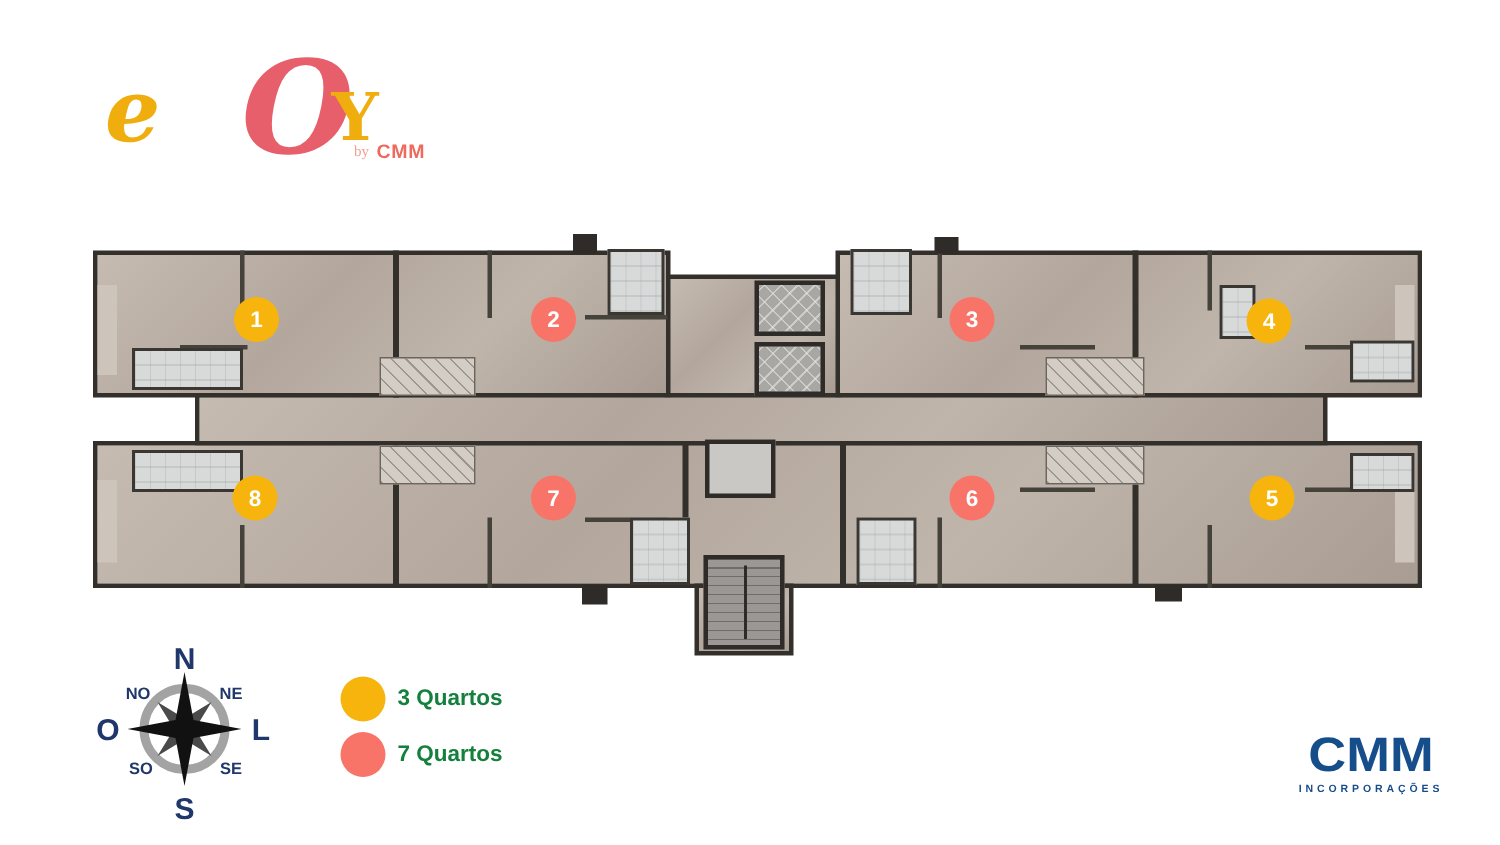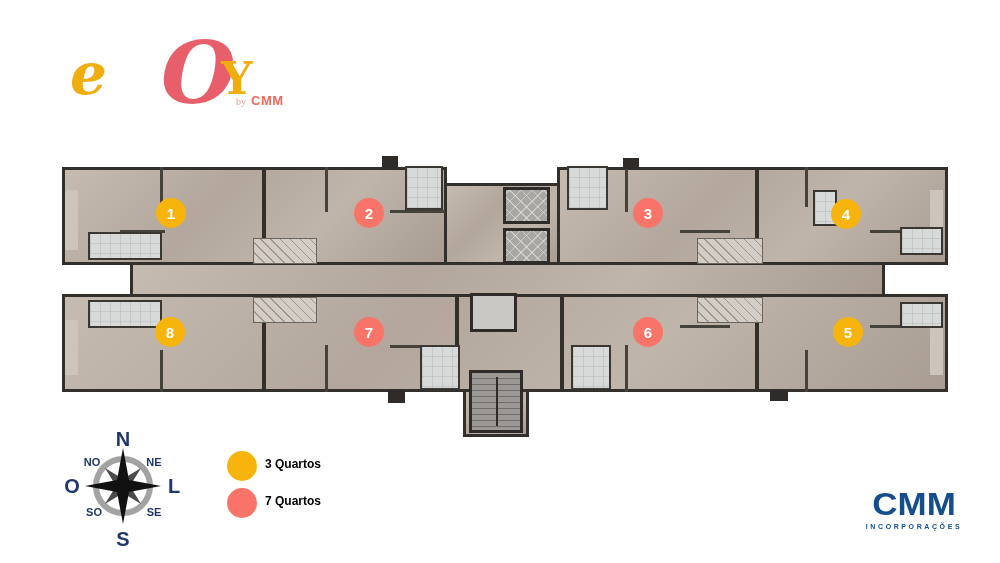--- a/index.html
+++ b/index.html
@@ -56,21 +56,21 @@
     display:flex;align-items:center;justify-content:center;
     color:#ffffff;font-size:15px;font-weight:bold;
   }
   .um.yellow{background:#f6b40d;}
   .um.coral{background:#f97468;}
 
   
   .leg-dot{position:absolute;width:30px;height:30px;border-radius:50%;}
   .leg-dot.yellow{background:#f6b40d;}
   .leg-dot.coral{background:#f97468;}
-  .leg-label{position:absolute;font-size:12px;font-weight:bold;color:#000000;}
+  .leg-label{position:absolute;font-size:15px;font-weight:bold;color:#15803d;}
 
   
   #compass{left:52px;top:424px;width:145px;height:132px;}
   .cdir{font-family:"Liberation Sans",sans-serif;font-weight:bold;fill:#20376b;}
 
   
   .cmm{left:862px;top:486px;width:104px;text-align:center;color:#164e8c;}
   .cmm-brand{font-size:35px;font-weight:800;letter-spacing:0px;line-height:1;transform:scaleY(.92);}
   .cmm-sub{font-size:7px;font-weight:bold;letter-spacing:2.6px;margin-top:2px;white-space:nowrap;}
 </style>

